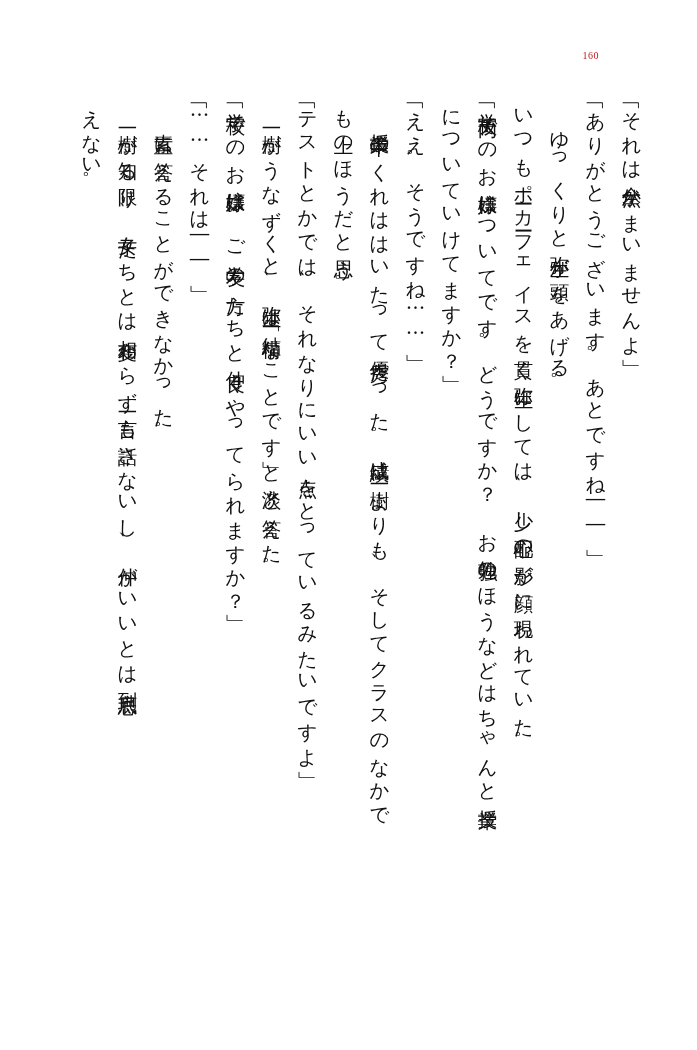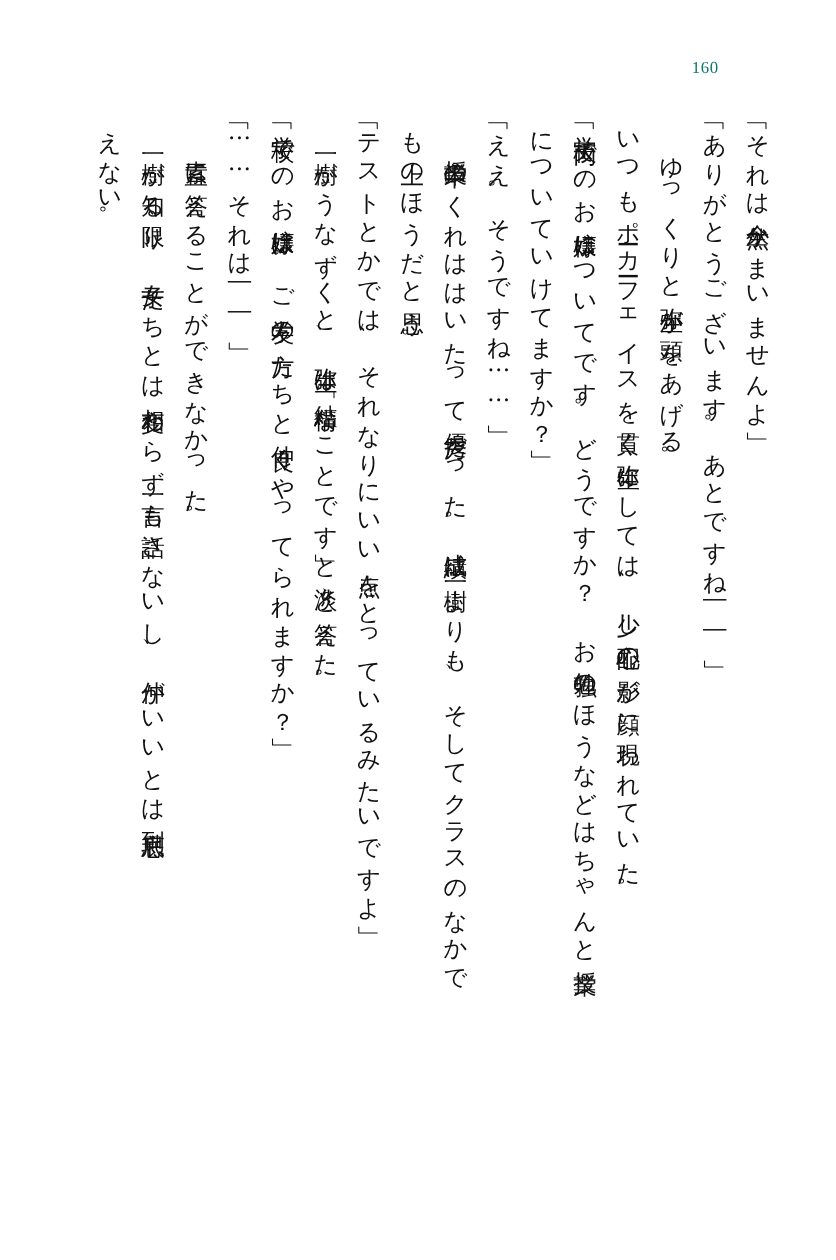--- a/index.html
+++ b/index.html
@@ -15,22 +15,22 @@
     width: 697px;
     height: 1050px;
     background: #ffffff;
     overflow: hidden;
     box-sizing: border-box;
   }
   .page-number {
     position: absolute;
     top: 50px;
     right: 98px;
-    font-size: 14px;
-    color: #0f766e;
+    font-size: 10px;
+    color: #b91c1c;
     font-family: "Liberation Serif", "DejaVu Serif", serif;
     letter-spacing: 0.5px;
     text-align: center;
   }
   .text-block {
     position: absolute;
     top: 96px;
     right: 48px;
     left: 48px;
     bottom: 60px;

